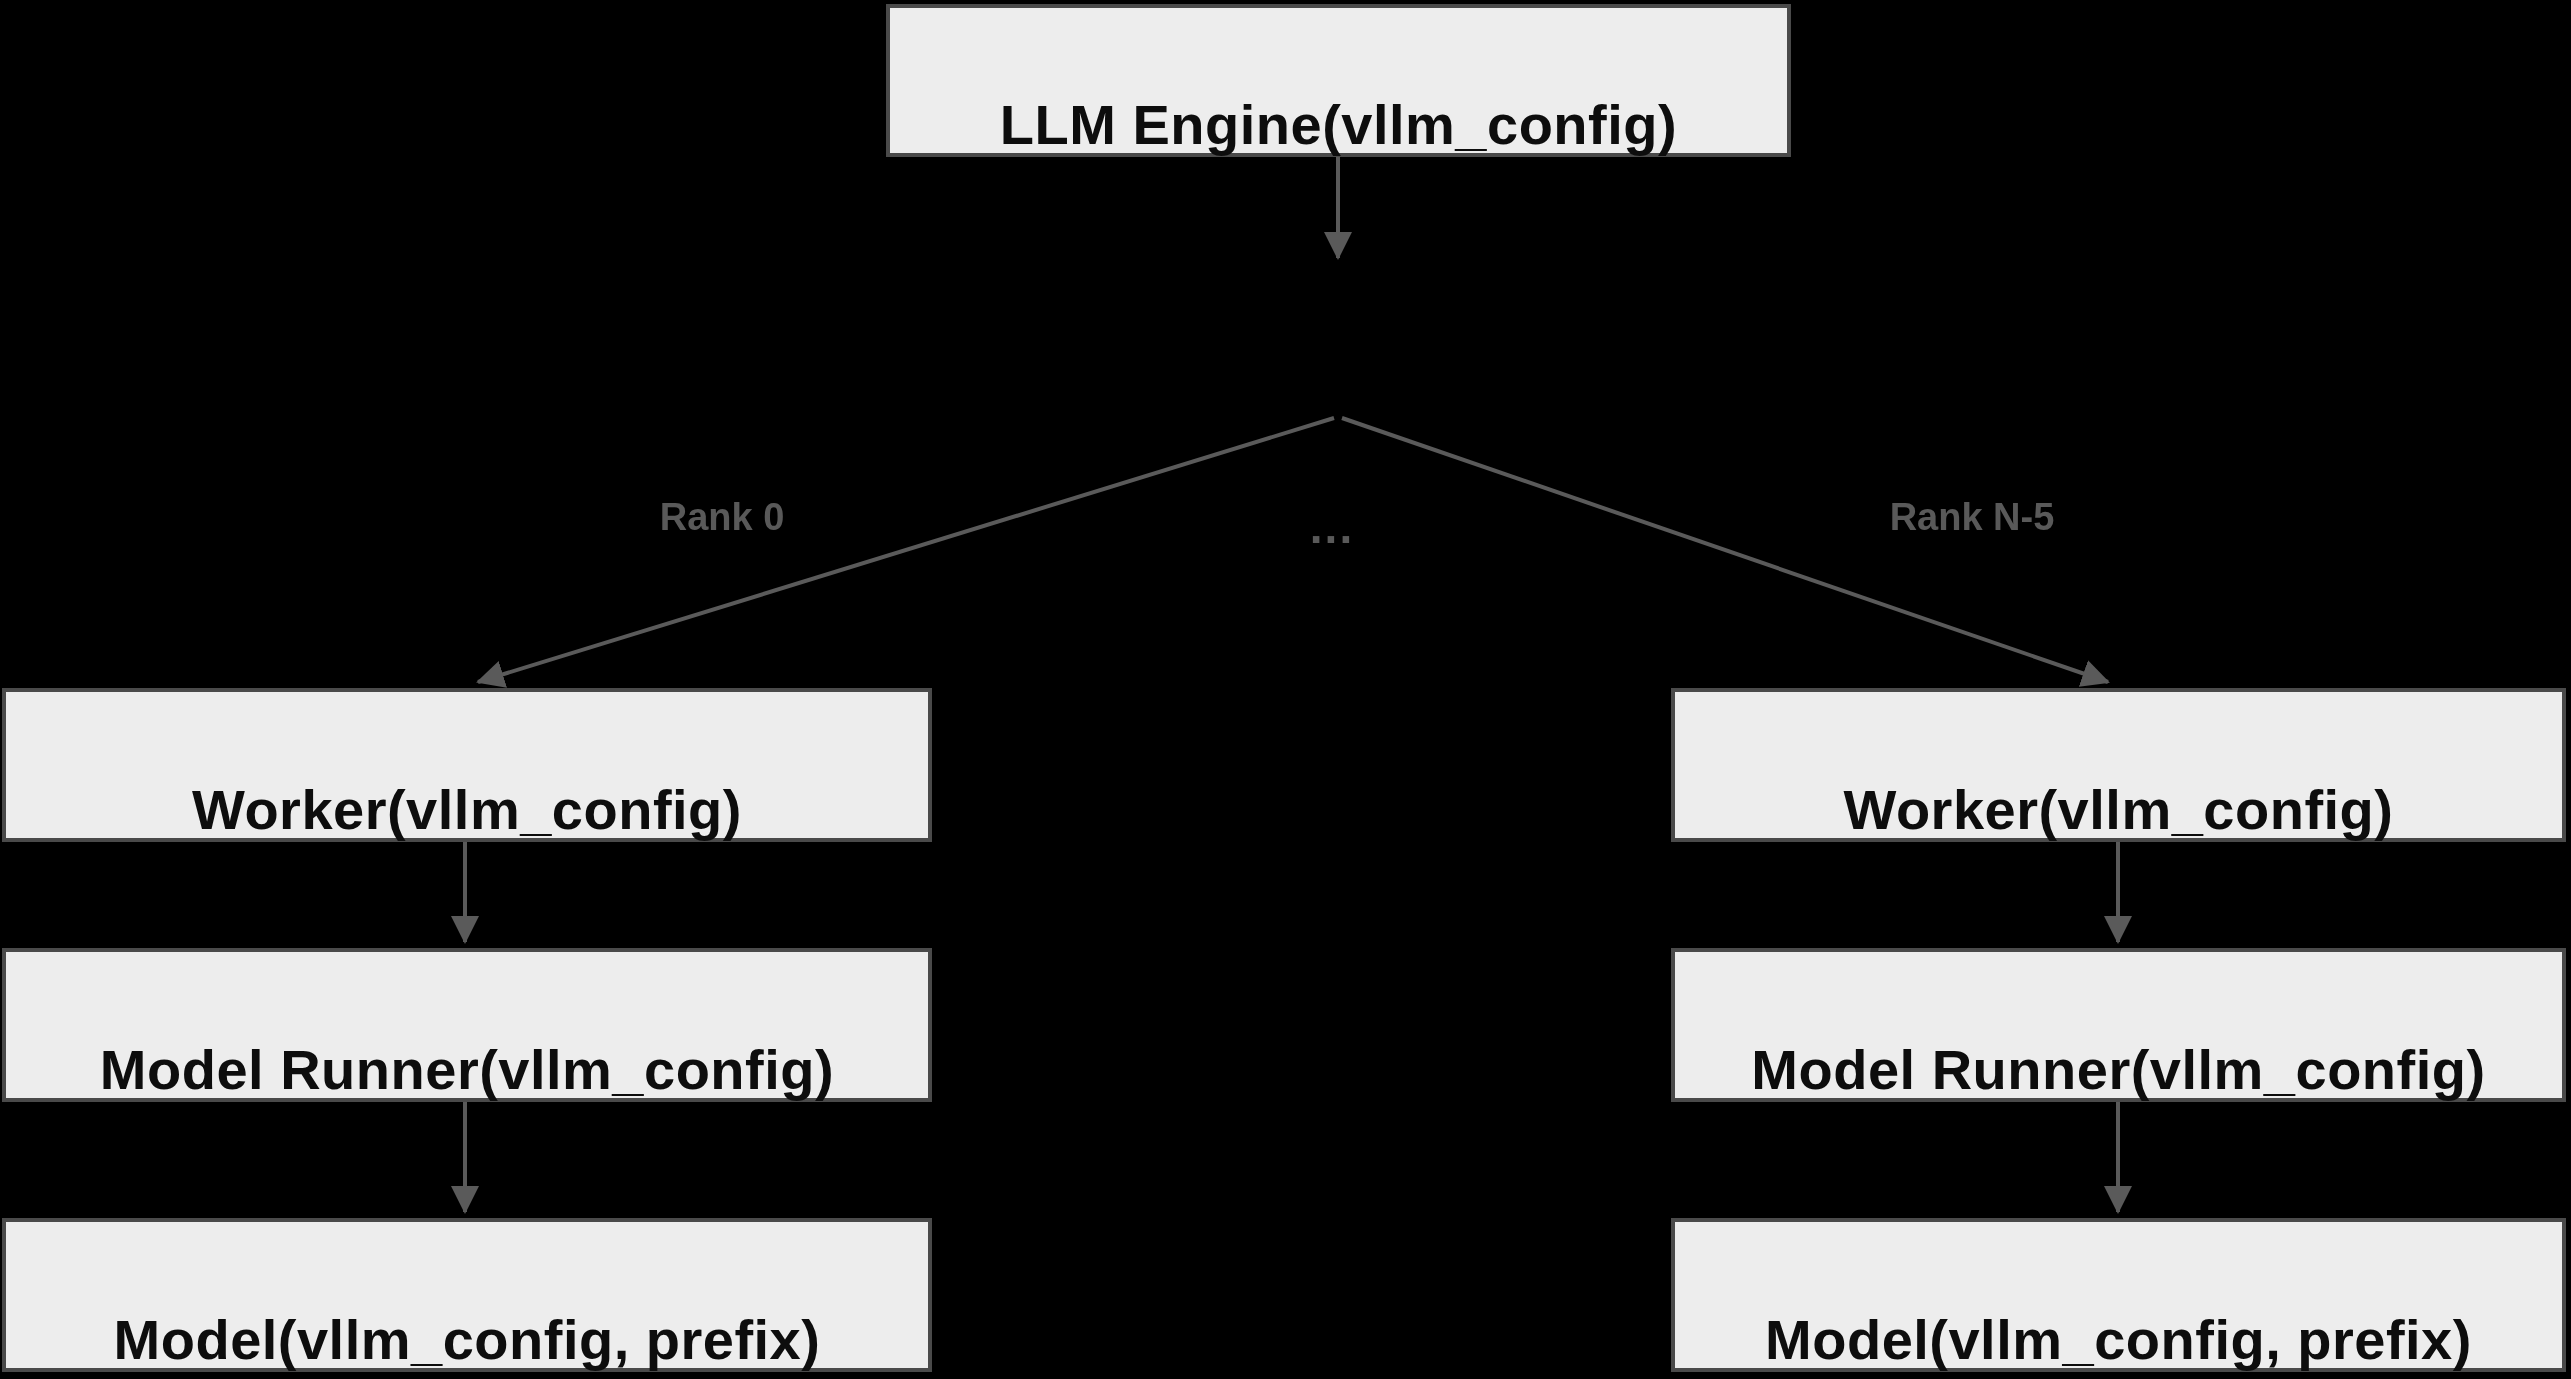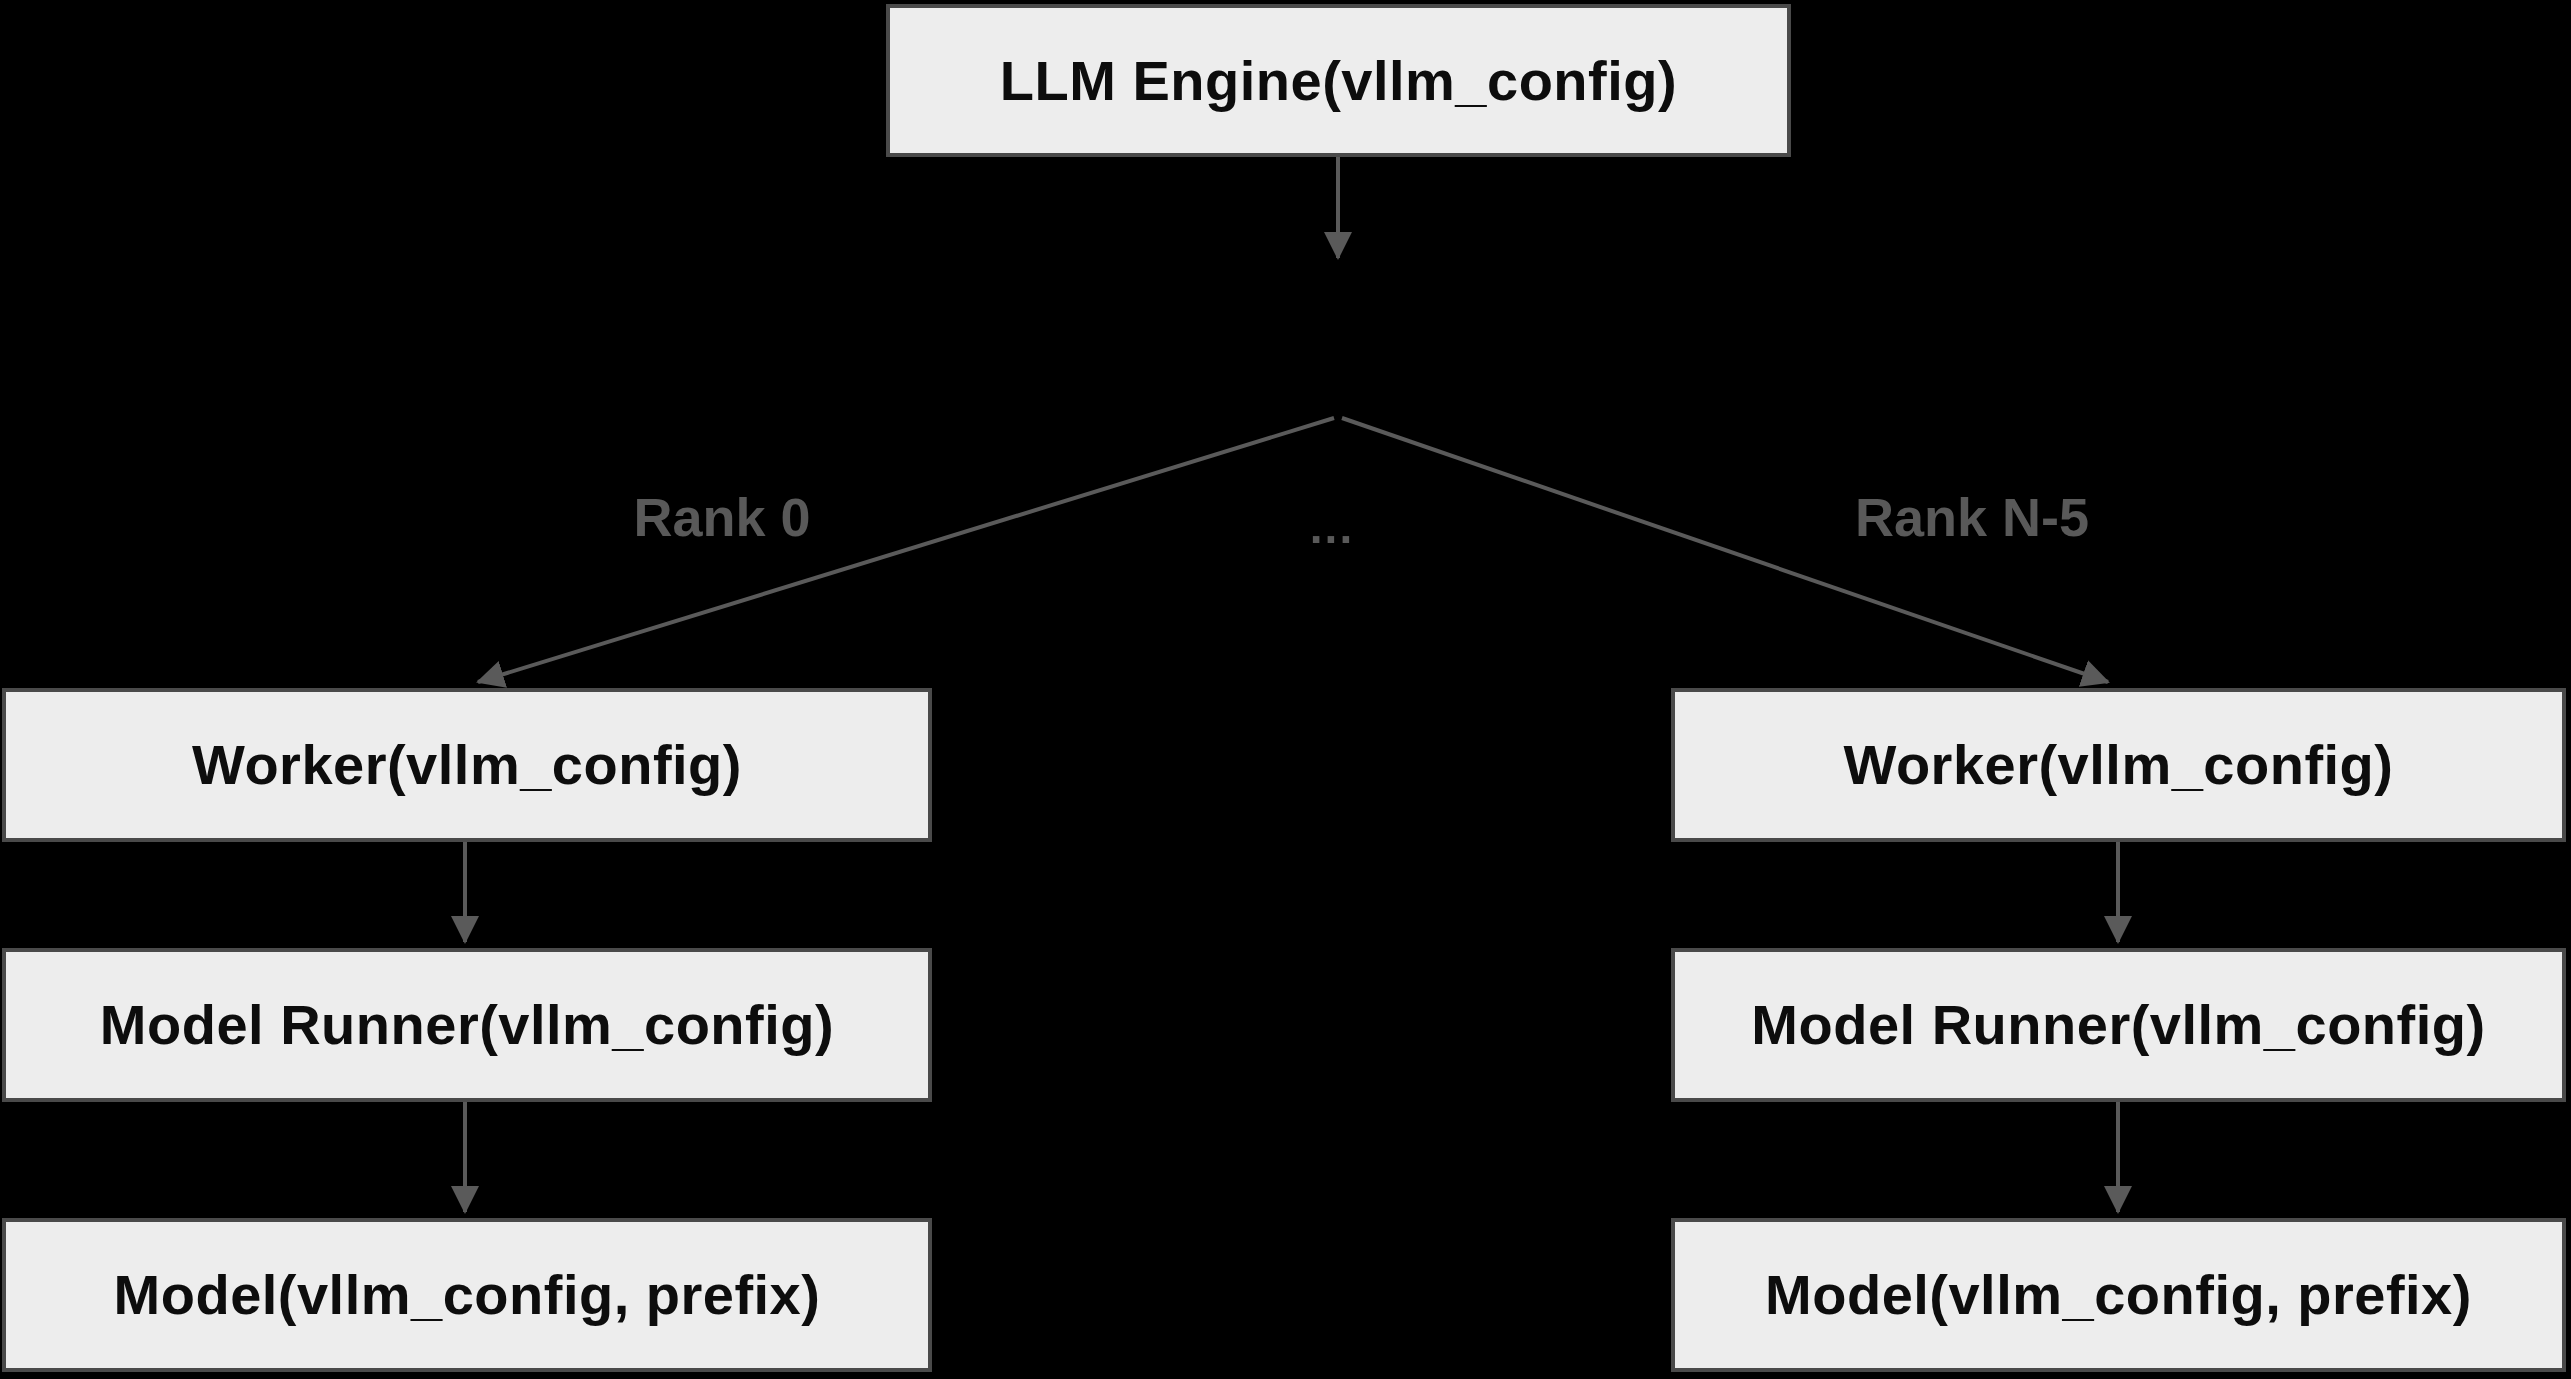--- a/index.html
+++ b/index.html
@@ -30,42 +30,42 @@
   }
   .arrowhead {
     fill: var(--connector, #5a5a5a);
   }
   .node {
     position: absolute;
     box-sizing: border-box;
     background: var(--node-fill, #ededed);
     border: 4px solid var(--node-border, #4a4a4a);
     display: flex;
-    align-items: center;
+    align-items: flex-end;
     justify-content: center;
     text-align: center;
     color: var(--node-text, #0d0d0d);
     font-size: 56px;
     font-weight: 700;
     letter-spacing: 0.5px;
     line-height: 1;
   }
   .node-engine   { left: 886px;  top: 4px;    width: 905px; height: 153px; }
   .node-executor { left: 886px;  top: 264px;  width: 905px; height: 153px; }
   .node-worker-left  { left: 2px;    top: 688px;  width: 930px; height: 154px; }
   .node-runner-left  { left: 2px;    top: 948px;  width: 930px; height: 154px; }
   .node-model-left   { left: 2px;    top: 1218px; width: 930px; height: 154px; }
   .node-worker-right { left: 1671px; top: 688px;  width: 895px; height: 154px; }
   .node-runner-right { left: 1671px; top: 948px;  width: 895px; height: 154px; }
   .node-model-right  { left: 1671px; top: 1218px; width: 895px; height: 154px; }
   .edge-label {
     position: absolute;
     transform: translate(-50%, -50%);
     color: var(--edge-label-text, #595959);
-    font-size: 54px;
+    font-size: 38px;
     font-weight: 700;
     white-space: nowrap;
     line-height: 1;
   }
   .edge-label-rank0   { left: 722px;  top: 517px; }
   .edge-label-rankn   { left: 1972px; top: 517px; }
   .edge-label-ellipsis {
     left: 1332px; top: 527px;
     font-size: 46px;
     letter-spacing: 2px;

